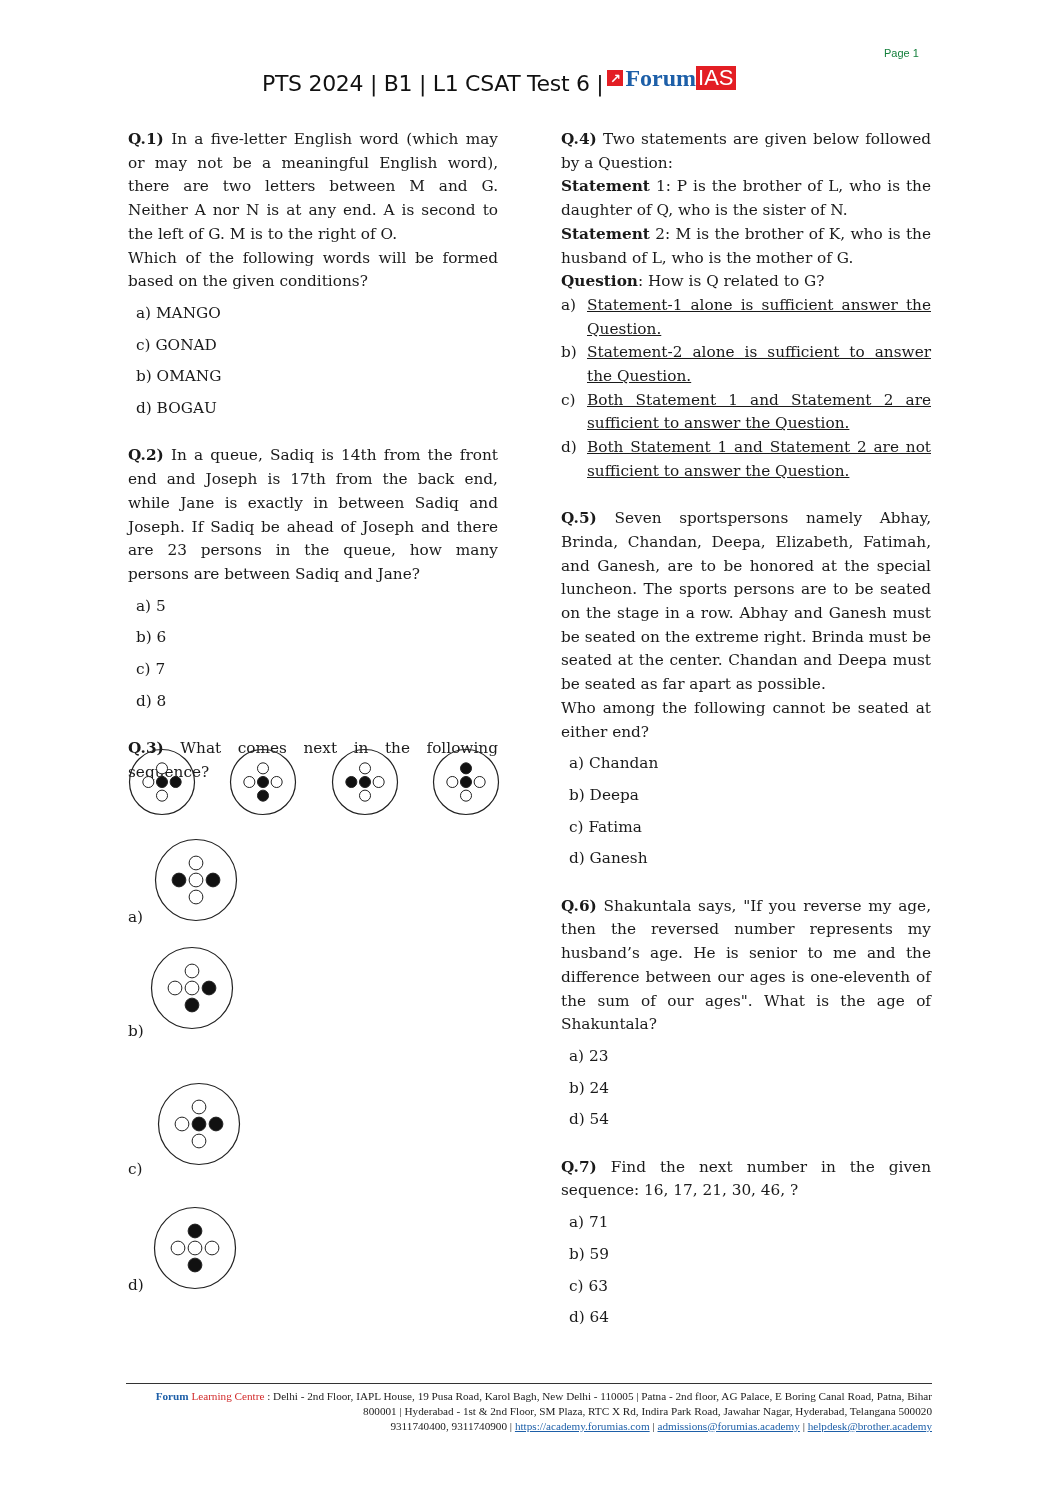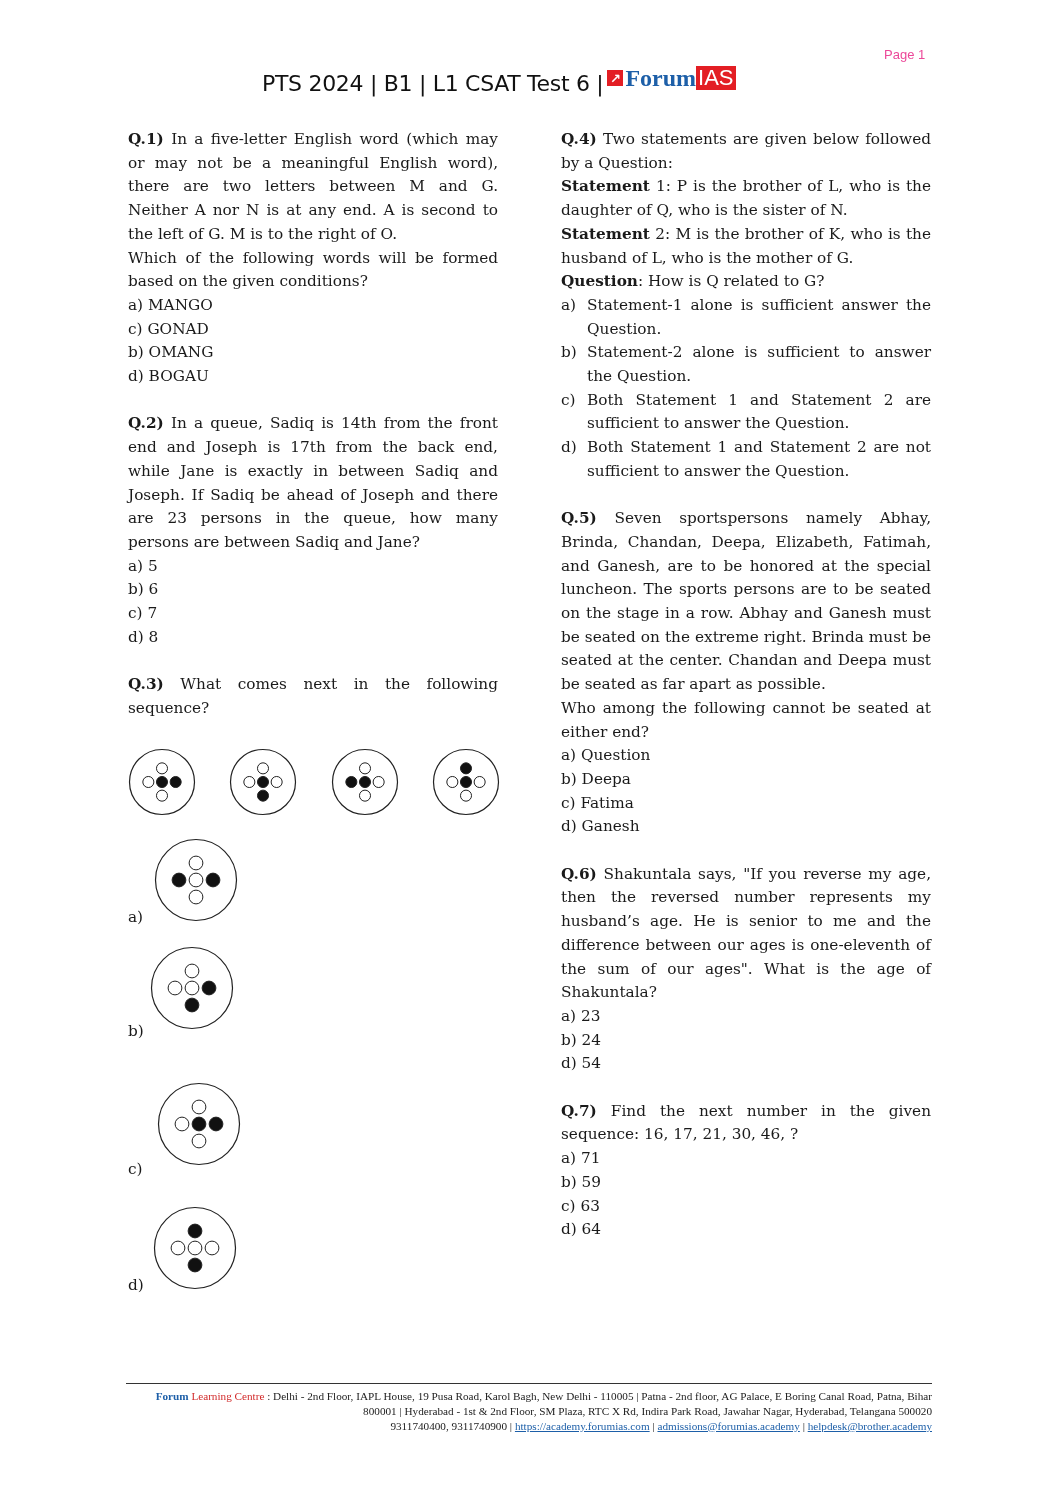--- a/index.html
+++ b/index.html
@@ -1,36 +1,36 @@
 <!DOCTYPE html>
 <html><head>
 <meta charset="utf-8">
 <style>
   html, body { margin:0; padding:0; background:#fff; }
   body { width:1058px; height:1497px; position:relative; overflow:hidden;
          font-family:"DejaVu Serif", serif; color:#1a1a1a; }
-  .page-num { position:absolute; left:884px; top:47px; font-family:"Liberation Sans", sans-serif; font-size:13px; color:#ec4899; }
+  .page-num { position:absolute; left:884px; top:47px; font-family:"Liberation Sans", sans-serif; font-size:11px; color:#15803d; }
   .header { position:absolute; left:262px; top:66px; height:34px; display:flex; align-items:center; }
   .header .title { font-family:"DejaVu Sans", sans-serif; font-weight:normal; font-size:22px; letter-spacing:-0.3px; color:#111; }
   .logo { display:flex; align-items:center; margin-left:4px; margin-top:-10px; }
   .logo .arrow { width:16px; height:16px; background:#e31e24; color:#fff; font-size:13px; font-weight:bold;
                  display:flex; align-items:center; justify-content:center; font-family:"DejaVu Sans", sans-serif; line-height:1; }
   .logo .forum { font-family:"Liberation Serif", serif; font-weight:bold; color:#1d5fa8; font-size:24px; margin-left:2px; }
   .logo .ias { background:#e31e24; color:#fff; font-family:"Liberation Sans", sans-serif; font-size:22px; padding:0 2px; line-height:24px;text-align:center; }
 
   .col { position:absolute; top:128px; width:370px; font-size:15.3px; line-height:23.7px; }
   .col.left { left:128px; }
   .col.right { left:561px; }
   .q { margin-bottom:23.7px; }
   .q p { margin:0; text-align:justify; }
   .q b { font-weight:bold;margin-top:8px; }
-  .opt { margin:0; }
+  .opt { margin:8px; }
   .hang { display:flex; }
   .hang .lbl { width:26px; flex:none; }
-  .hang .txt { flex:1; text-align:justify; }
+  .hang .txt { flex:1; text-align:justify;text-decoration:underline; }
 
   .fig-row { position:absolute; left:128px; top:748px; width:372px; display:flex; justify-content:space-between; }
   .fig { display:block; }
   .optfig { position:absolute; left:128px; }
   .optfig .lbl { position:absolute; left:0; font-size:15.3px; }
 
   .footer { position:absolute; left:126px; top:1383px; width:806px; border-top:1px solid #333; padding-top:5px;
             font-family:"Liberation Serif", serif; font-size:11.2px; line-height:15px; text-align:right; color:#222; }
   .footer .brand1 { color:#1d5fa8; font-weight:bold; }
   .footer .brand2 { color:#d12a2a; }
@@ -173,21 +173,21 @@
       </div>
     <div class="hang">
         <span class="lbl">d)</span>
         <span class="txt">Both Statement 1 and Statement 2 are not sufficient to answer the Question.</span>
       </div>
   </div>
 
   <div class="q">
     <p><b>Q.5)</b> <span>Seven sportspersons namely Abhay, Brinda, Chandan, Deepa, Elizabeth, Fatimah, and Ganesh, are to be honored at the special luncheon. The sports persons are to be seated on the stage in a row. Abhay and Ganesh must be seated on the extreme right. Brinda must be seated at the center. Chandan and Deepa must be seated as far apart as possible.</span></p>
     <p>Who among the following cannot be seated at either end?</p>
-    <div class="opt">a) Question</div>
+    <div class="opt">a) Chandan</div>
     <div class="opt">b) Deepa</div>
     <div class="opt">c) Fatima</div>
     <div class="opt">d) Ganesh</div>
   </div>
 
   <div class="q">
     <p><b>Q.6)</b> <span>Shakuntala says, "If you reverse my age, then the reversed number represents my husband’s age. He is senior to me and the difference between our ages is one-eleventh of the sum of our ages". What is the age of Shakuntala?</span></p>
     <div class="opt">a) 23</div>
     <div class="opt">b) 24</div>
     <div class="opt">d) 54</div>

